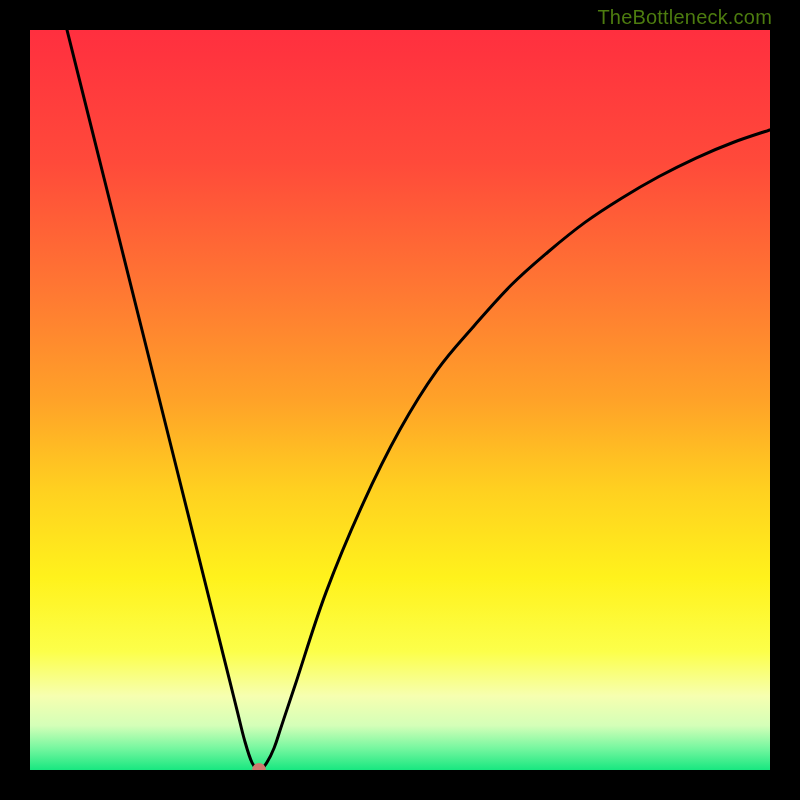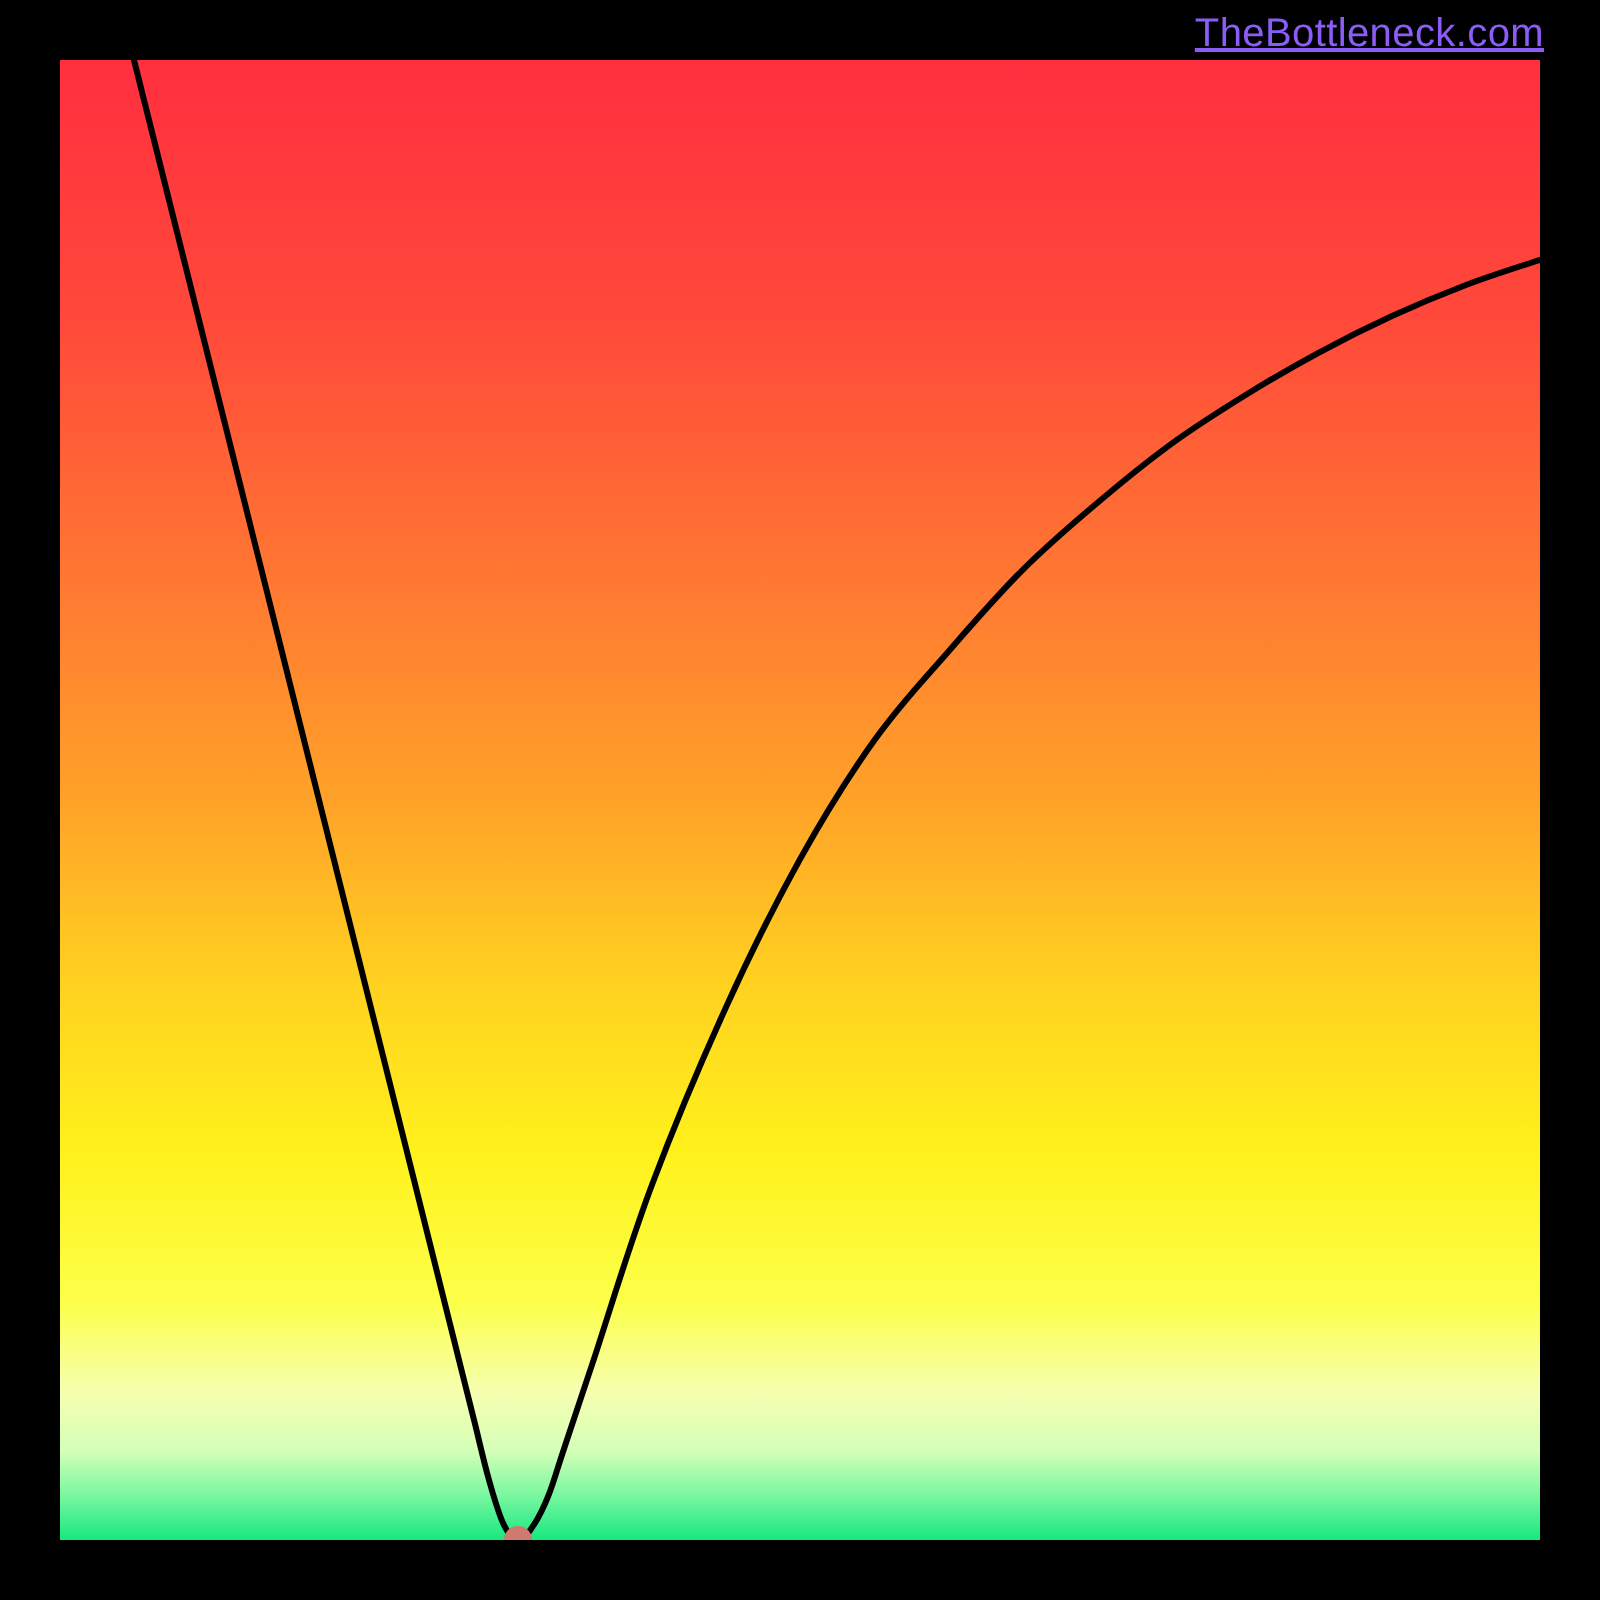--- a/index.html
+++ b/index.html
@@ -28,25 +28,24 @@
     overflow: hidden;
   }
   .gradient {
     position: absolute;
     inset: 0;
   }
   .watermark {
     position: absolute;
     top: 6px;
     right: 28px;
-    color: #8b5cf6;
+    color: #4d7c0f;
     font-size: 20px;
     font-weight: 500;
     letter-spacing: 0.2px;
-    text-decoration: underline;
   }
   svg.curve {
     position: absolute;
     inset: 0;
   }
   .dot {
     position: absolute;
     width: 14px;
     height: 14px;
     border-radius: 50%;

